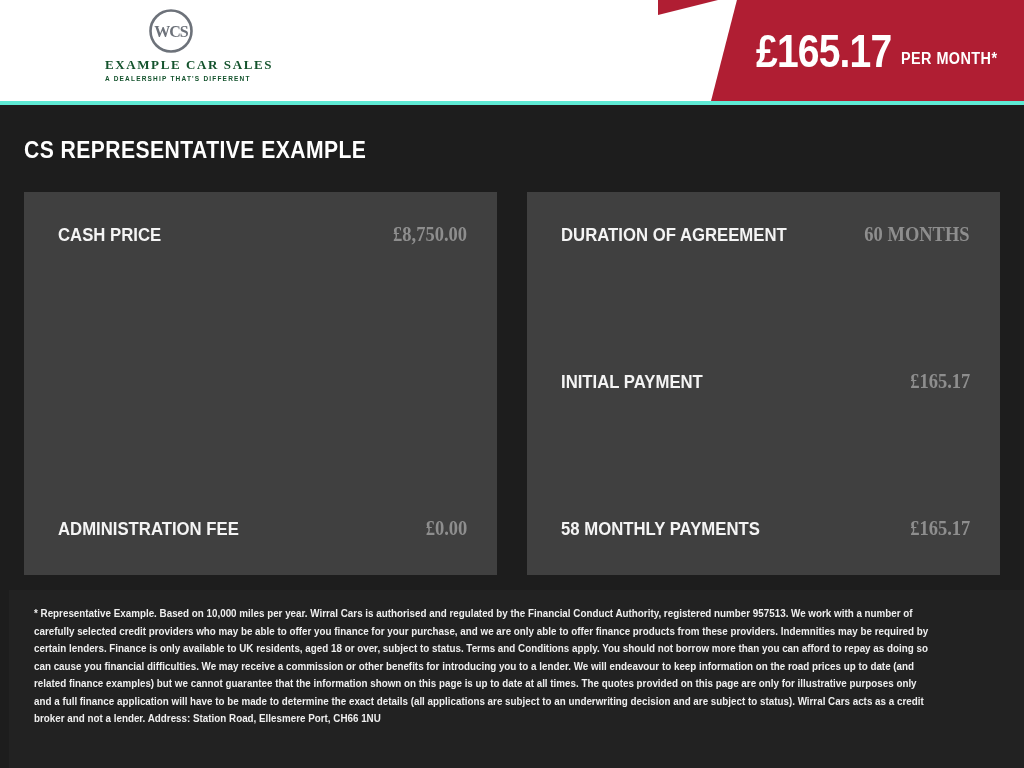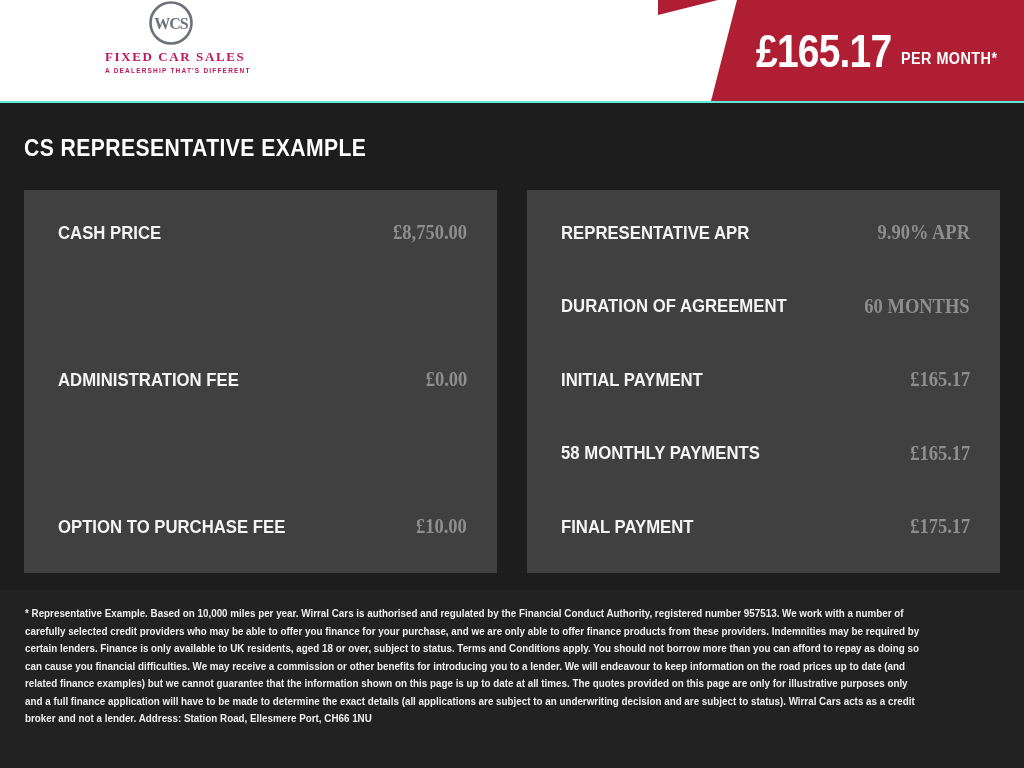--- a/index.html
+++ b/index.html
@@ -5,21 +5,21 @@
   html, body { margin:0; padding:0; }
   body {
     width:1024px; height:768px; overflow:hidden;
     background:#1d1d1d;
     font-family:"Liberation Sans", sans-serif;
   }
 
   
   .header { position:relative; height:101px; background:#ffffff; }
 
-  .logo { position:absolute; left:105px; top:0; width:132px; text-align:center; color:#be185d; }
+  .logo { position:absolute; left:105px; top:8px; width:132px; text-align:center; color:#14532d; }
   .logo svg { display:block; margin:0 auto; }
   .logo-name {
     font-family:"Liberation Serif", serif; font-weight:bold;
     font-size:13px; letter-spacing:1.6px; margin-top:3px; white-space:nowrap;
   }
   .logo-tagline {
     font-size:6.5px; font-weight:bold; letter-spacing:1.2px;
     margin-top:2px; white-space:nowrap;
   }
 
@@ -39,21 +39,21 @@
     margin:16px 0 0 -14px;
     transform:scaleX(.9); transform-origin:left center; white-space:nowrap;
   }
   .banner-sliver {
     position:absolute; top:0; left:658px; width:60px; height:15px;
     background:#b01e33; clip-path:polygon(0 0, 100% 0, 0 100%);
   }
 
   
   .content {
-    height:489px; background:#1d1d1d; border-top:2px solid #5eead4;
+    height:489px; background:#1d1d1d; border-top:4px solid #5eead4;
     box-sizing:border-box; padding:0 24px;
   }
   .page-title {
     color:#ffffff; font-size:24px; font-weight:bold; margin:0;
     padding-top:31px; letter-spacing:.5px;
     transform:scaleX(.88); transform-origin:left center; white-space:nowrap;
   }
   .panels { display:flex; gap:30px; margin-top:28px; }
   .panel {
     width:473px; height:383px; background:#404040;
@@ -65,37 +65,37 @@
     color:#f4f4f4; font-size:19px; font-weight:bold;
     transform:scaleX(.88); transform-origin:left center; white-space:nowrap;
   }
   .fvalue {
     color:#8e8e8e; font-family:"Liberation Serif", serif;
     font-size:21px; font-weight:bold;
     transform:scaleX(.88); transform-origin:right center; white-space:nowrap;
   }
 
   
-  .footer { height:178px; background:#222222; box-sizing:border-box; padding:15px 12px 0 25px; }
+  .footer { height:178px; background:#222222; box-sizing:border-box; padding:15px 12px 0 25px;margin-left:9px; }
   .disclaimer {
     margin:0; color:#efefef; font-size:11px; font-weight:bold;
     line-height:17.5px; width:1005px;
     transform:scaleX(.893); transform-origin:left top;
   }
 </style>
 </head>
 <body>
 
 <div class="header">
   <div class="logo">
     <svg width="46" height="46" viewBox="0 0 46 46">
       <circle cx="23" cy="23" r="20.5" fill="none" stroke="#6d727a" stroke-width="2.6"></circle>
       <text x="23" y="29" text-anchor="middle" font-size="16" font-weight="bold" font-family="Liberation Serif, serif" fill="#6d727a" letter-spacing="-1">WCS</text>
     </svg>
-    <div class="logo-name">FIXED CAR SALES</div>
+    <div class="logo-name">EXAMPLE CAR SALES</div>
     <div class="logo-tagline">A DEALERSHIP THAT'S DIFFERENT</div>
   </div>
 
   <div class="banner-sliver"></div>
   <div class="banner">
     <span class="banner-amount">£165.17</span>
     <span class="banner-period">PER MONTH*</span>
   </div>
 </div>
 
@@ -104,45 +104,33 @@
   <div class="panels">
     <div class="panel">
         <div class="frow">
           <span class="flabel">CASH PRICE</span>
           <span class="fvalue">£8,750.00</span>
         </div>
         <div class="frow">
           <span class="flabel">ADMINISTRATION FEE</span>
           <span class="fvalue">£0.00</span>
         </div>
-        <div class="frow">
-          <span class="flabel">OPTION TO PURCHASE FEE</span>
-          <span class="fvalue">£10.00</span>
-        </div>
       </div>
     <div class="panel">
-        <div class="frow">
-          <span class="flabel">REPRESENTATIVE APR</span>
-          <span class="fvalue">9.90% APR</span>
-        </div>
         <div class="frow">
           <span class="flabel">DURATION OF AGREEMENT</span>
           <span class="fvalue">60 MONTHS</span>
         </div>
         <div class="frow">
           <span class="flabel">INITIAL PAYMENT</span>
           <span class="fvalue">£165.17</span>
         </div>
         <div class="frow">
           <span class="flabel">58 MONTHLY PAYMENTS</span>
           <span class="fvalue">£165.17</span>
         </div>
-        <div class="frow">
-          <span class="flabel">FINAL PAYMENT</span>
-          <span class="fvalue">£175.17</span>
-        </div>
       </div>
   </div>
 </div>
 
 <div class="footer">
   <p class="disclaimer">* Representative Example. Based on 10,000 miles per year. Wirral Cars is authorised and regulated by the Financial Conduct Authority, registered number 957513. We work with a number of carefully selected credit providers who may be able to offer you finance for your purchase, and we are only able to offer finance products from these providers. Indemnities may be required by certain lenders. Finance is only available to UK residents, aged 18 or over, subject to status. Terms and Conditions apply. You should not borrow more than you can afford to repay as doing so can cause you financial difficulties. We may receive a commission or other benefits for introducing you to a lender. We will endeavour to keep information on the road prices up to date (and related finance examples) but we cannot guarantee that the information shown on this page is up to date at all times. The quotes provided on this page are only for illustrative purposes only and a full finance application will have to be made to determine the exact details (all applications are subject to an underwriting decision and are subject to status). Wirral Cars acts as a credit broker and not a lender. Address: Station Road, Ellesmere Port, CH66 1NU</p>
 </div>
 
 </body></html>

